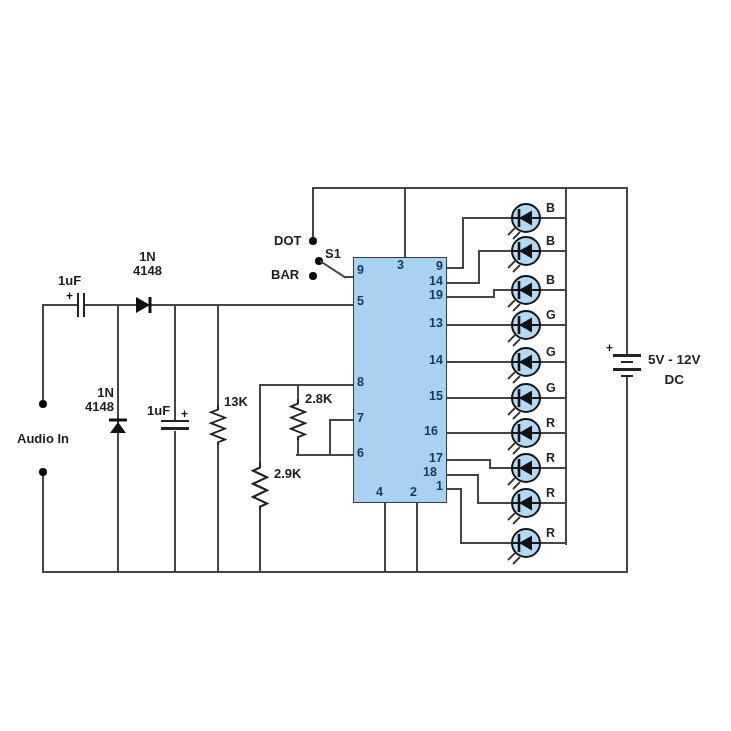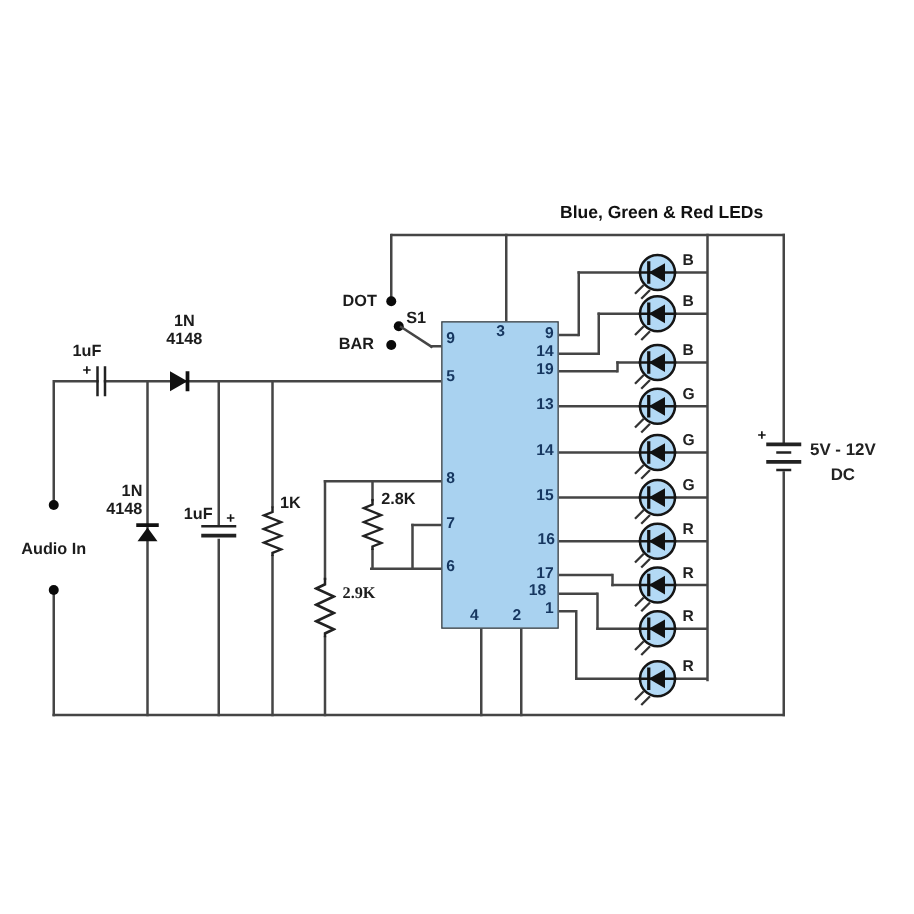--- a/index.html
+++ b/index.html
@@ -83,37 +83,36 @@
       <div class="w" style="left: 540px; top: 289px; width: 26px; height: 2px;"></div>
       <div class="w" style="left: 540px; top: 324px; width: 26px; height: 2px;"></div>
       <div class="w" style="left: 540px; top: 361px; width: 26px; height: 2px;"></div>
       <div class="w" style="left: 540px; top: 397px; width: 26px; height: 2px;"></div>
       <div class="w" style="left: 540px; top: 432px; width: 26px; height: 2px;"></div>
       <div class="w" style="left: 540px; top: 467px; width: 26px; height: 2px;"></div>
       <div class="w" style="left: 540px; top: 502px; width: 26px; height: 2px;"></div>
       <div class="w" style="left: 540px; top: 542px; width: 26px; height: 2px;"></div>
     </div>
 
-  <div id="title">Blue, Green &amp; Red LEDs</div>
 
   <div id="ic-box" style="background: rgb(169, 210, 240);"></div>
   <div id="pin-layer">
       <span class="pin" style="left: 357px; top: 264px;">9</span>
       <span class="pin" style="left: 357px; top: 295px;">5</span>
       <span class="pin" style="left: 357px; top: 376px;">8</span>
       <span class="pin" style="left: 357px; top: 412px;">7</span>
       <span class="pin" style="left: 357px; top: 447px;">6</span>
       <span class="pin" style="left: 397px; top: 259px;">3</span>
       <span class="pin r" style="left: 417px; top: 260px;">9</span>
       <span class="pin r" style="left: 417px; top: 275px;">14</span>
       <span class="pin r" style="left: 417px; top: 289px;">19</span>
       <span class="pin r" style="left: 417px; top: 317px;">13</span>
       <span class="pin r" style="left: 417px; top: 354px;">14</span>
       <span class="pin r" style="left: 417px; top: 390px;">15</span>
-      <span class="pin r" style="left: 424px; top: 425px; text-align: center;">16</span>
+      <span class="pin r" style="left: 412px; top: 425px;">16</span>
       <span class="pin r" style="left: 417px; top: 452px;">17</span>
       <span class="pin r" style="left: 417px; top: 466px; text-align: center;">18</span>
       <span class="pin r" style="left: 417px; top: 480px;">1</span>
       <span class="pin" style="left: 376px; top: 486px;">4</span>
       <span class="pin" style="left: 410px; top: 486px;">2</span>
     </div>
 
   <span class="lbl" style="left:274px;top:234px;">DOT</span>
   <span class="lbl" style="left:325px;top:247px;">S1</span>
   <span class="lbl" style="left:271px;top:268px;">BAR</span>
@@ -141,31 +140,31 @@
   <span class="lbl" style="left:85px;top:386px;text-align:right;"><span>1N</span><br><span>4148</span></span>
 
   <div class="plate" style="left:161px;top:420px;width:28px;height:2px;"></div>
   <div class="plate" style="left:161px;top:427px;width:28px;height:3px;"></div>
   <span class="small-plus" style="left:181px;top:408px;">+</span>
   <span class="lbl" style="left:147px;top:404px;">1uF</span>
 
   <svg class="cmpsvg" style="left:209px;top:405px;" width="18" height="40" viewBox="0 0 18 44" preserveAspectRatio="none">
     <polyline points="9,0 9,5 2,8 16,14 2,20 16,26 2,32 16,38 9,41 9,44" fill="none" stroke="#222" stroke-width="2"></polyline>
   </svg>
-  <span class="lbl" style="left:224px;top:395px;">1K</span>
+  <span class="lbl" style="left:224px;top:395px;">13K</span>
 
   <svg class="cmpsvg" style="left:289px;top:399px;" width="18" height="41" viewBox="0 0 18 44" preserveAspectRatio="none">
     <polyline points="9,0 9,5 2,8 16,14 2,20 16,26 2,32 16,38 9,41 9,44" fill="none" stroke="#222" stroke-width="2"></polyline>
   </svg>
   <span class="lbl" style="left:305px;top:392px;">2.8K</span>
 
   <svg class="cmpsvg" style="left:251px;top:462px;" width="18" height="48" viewBox="0 0 18 44" preserveAspectRatio="none">
     <polyline points="9,0 9,5 2,8 16,14 2,20 16,26 2,32 16,38 9,41 9,44" fill="none" stroke="#222" stroke-width="2"></polyline>
   </svg>
-  <span class="lbl" style="left:274px;top:467px;font-family:Liberation Serif, serif;">2.9K</span>
+  <span class="lbl" style="left:274px;top:467px;">2.9K</span>
 
   <span class="lbl" style="left:17px;top:432px;">Audio In</span>
   <div class="dot" style="left:39px;top:400px;"></div>
   <div class="dot" style="left:39px;top:468px;"></div>
 
   <div class="plate" style="left:613px;top:354px;width:28px;height:3px;"></div>
   <div class="plate" style="left:621px;top:361px;width:12px;height:2px;"></div>
   <div class="plate" style="left:613px;top:368px;width:28px;height:3px;"></div>
   <div class="plate" style="left:621px;top:375px;width:12px;height:2px;"></div>
   <span class="small-plus" style="left:606px;top:342px;">+</span>

